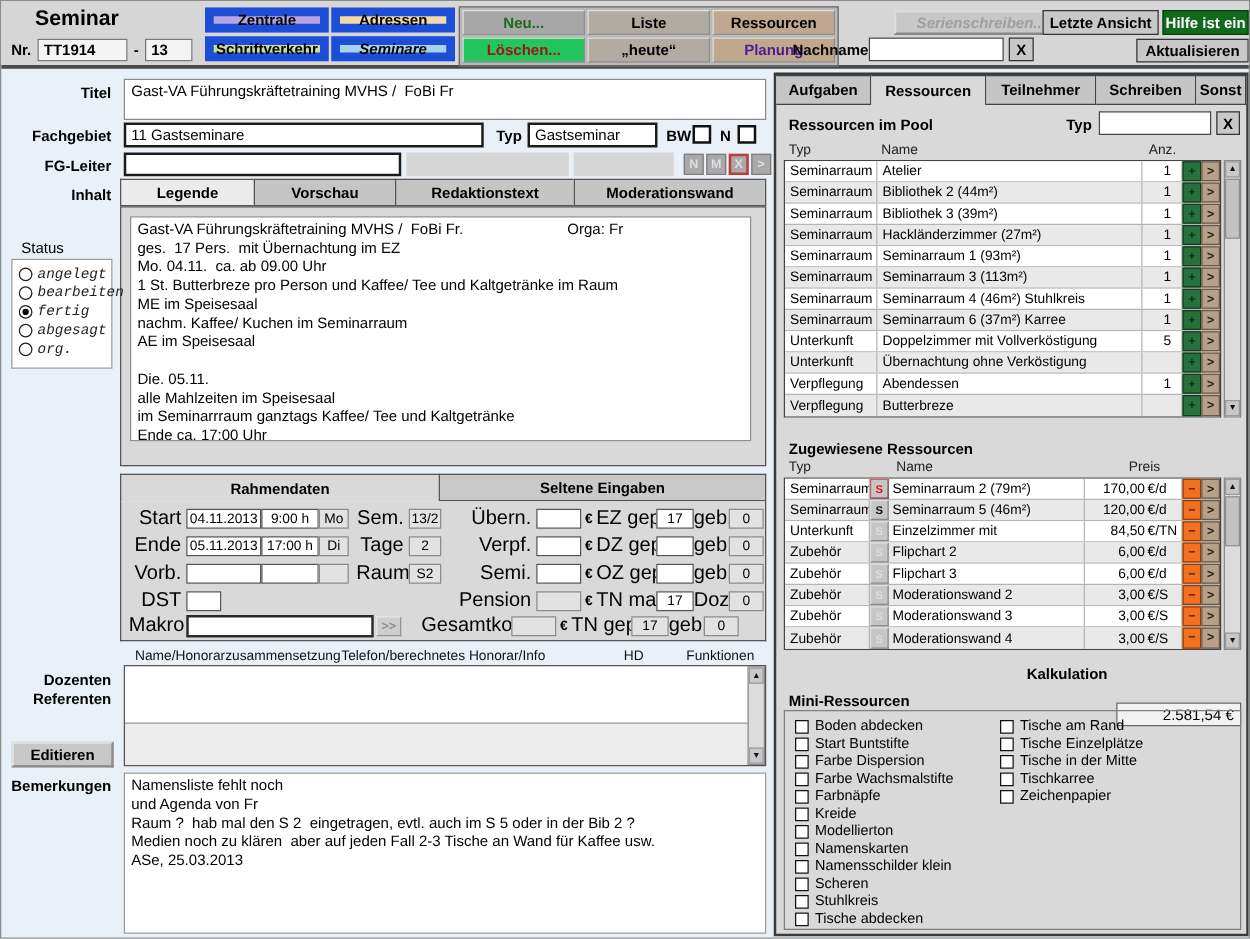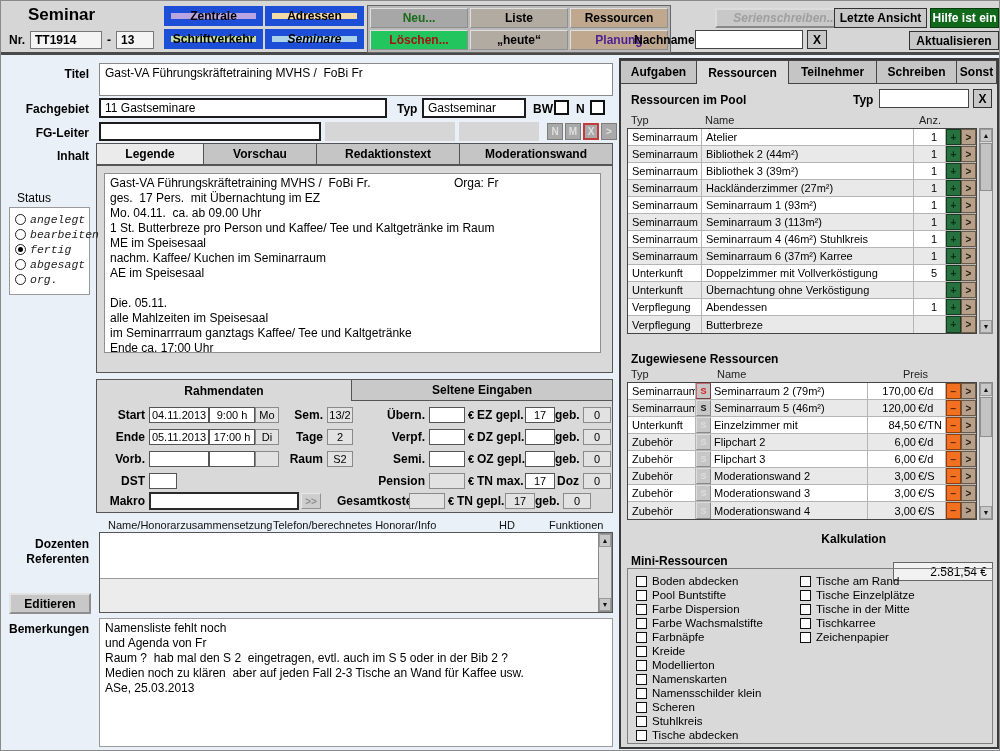--- a/index.html
+++ b/index.html
@@ -75,21 +75,21 @@
   .st-lbl{font-style:italic;font-size:11.5px;color:#222;}
 
   
   #rahmen-tabs{position:absolute;left:95px;top:378px;height:22px;display:flex;}
   .rdtab{height:22px;display:flex;align-items:center;justify-content:center;font-weight:bold;border:1px solid #555;}
   #rdtab-active{width:256px;background:#d9d9d9;border-bottom:none;}
   #rdtab-inactive{width:261px;background:#c9c9c9;border-left:none;}
   #rahmen-body{position:absolute;left:95px;top:400px;width:517px;height:112px;background:#d9d9d9;
                border:1px solid #555;border-top:none;}
   .rd-row{position:absolute;left:6px;height:18px;display:flex;align-items:center;font-size:11px;}
-  .rlab{font-weight:bold;text-align:right;padding-right:4px;font-size:12px;white-space:nowrap;}
+  .rlab{font-weight:normal;text-align:right;padding-right:4px;font-size:16px;white-space:nowrap;}
   .fld{height:16px;border:1px solid #555;background:#fff;display:flex;align-items:center;
        justify-content:center;font-size:11px;white-space:nowrap;}
   .fld.gray{background:#e2e2e2;border-color:#8a8a8a;}
   .w46{width:46px;} .w60{width:60px;} .w44{width:46px;} .w24{width:24px;} .w42{width:42px;}
   .w26{width:26px;} .w72{width:72px;} .w36{width:36px;} .w48{width:48px;} .w30{width:30px;}
   .w28{width:28px;} .ml6{margin-left:6px;} .ml4{margin-left:4px;}
   .eur{width:12px;text-align:center;font-weight:bold;font-size:11px;}
   #makro-field{width:150px;height:18px;border:2px solid #2a2a2a;background:#fff;}
   .mk-btn{width:20px;height:16px;margin-left:2px;background:#cecece;border:1px outset #e8e8e8;color:#8f8f8f;
           font-weight:bold;font-size:10px;display:flex;align-items:center;justify-content:center;}
@@ -570,21 +570,21 @@
 
     <div id="mini-title">Mini-Ressourcen</div>
     <div id="mini-box">
       <div class="mini-col" id="mini-col1">
           <div class="mini-item">
             <span class="cb"></span>
             <span>Boden abdecken</span>
           </div>
           <div class="mini-item">
             <span class="cb"></span>
-            <span>Pool Buntstifte</span>
+            <span>Start Buntstifte</span>
           </div>
           <div class="mini-item">
             <span class="cb"></span>
             <span>Farbe Dispersion</span>
           </div>
           <div class="mini-item">
             <span class="cb"></span>
             <span>Farbe Wachsmalstifte</span>
           </div>
           <div class="mini-item">

